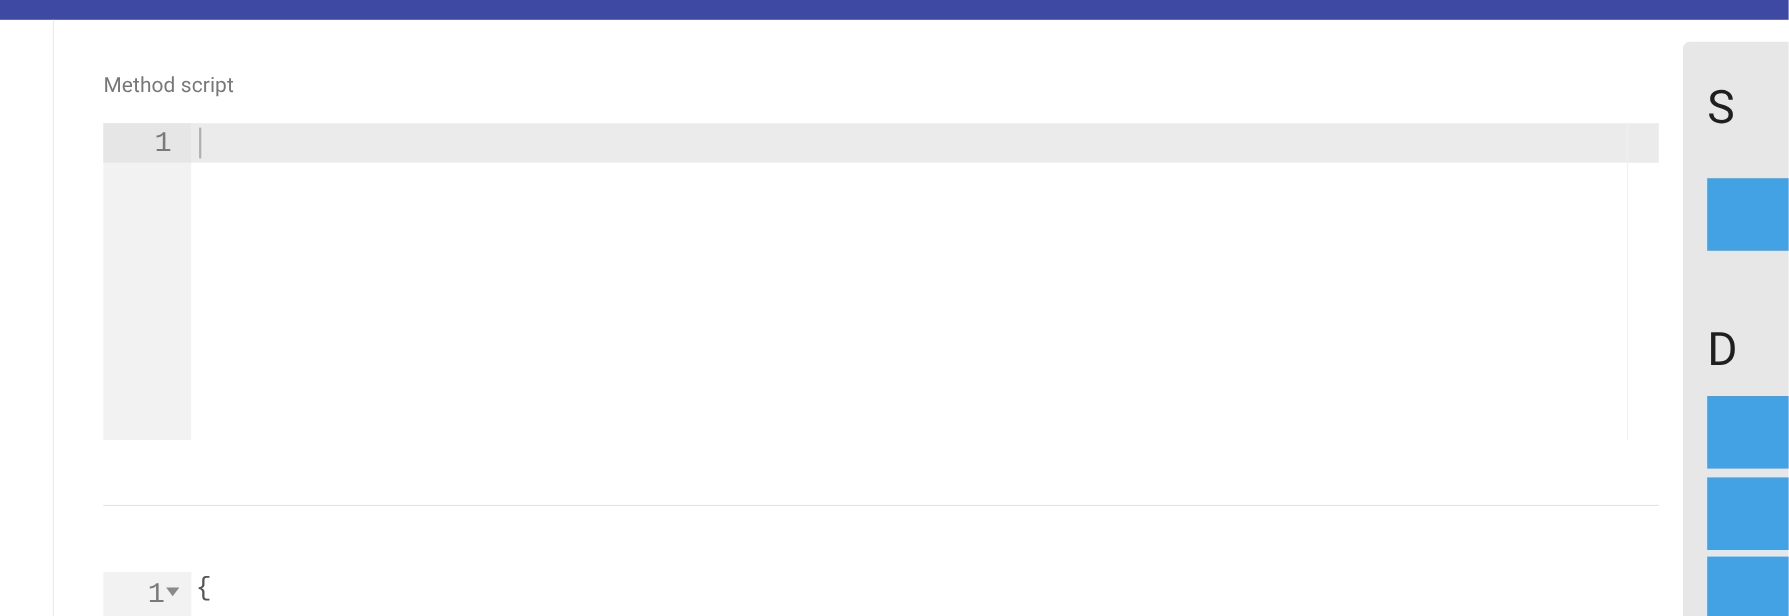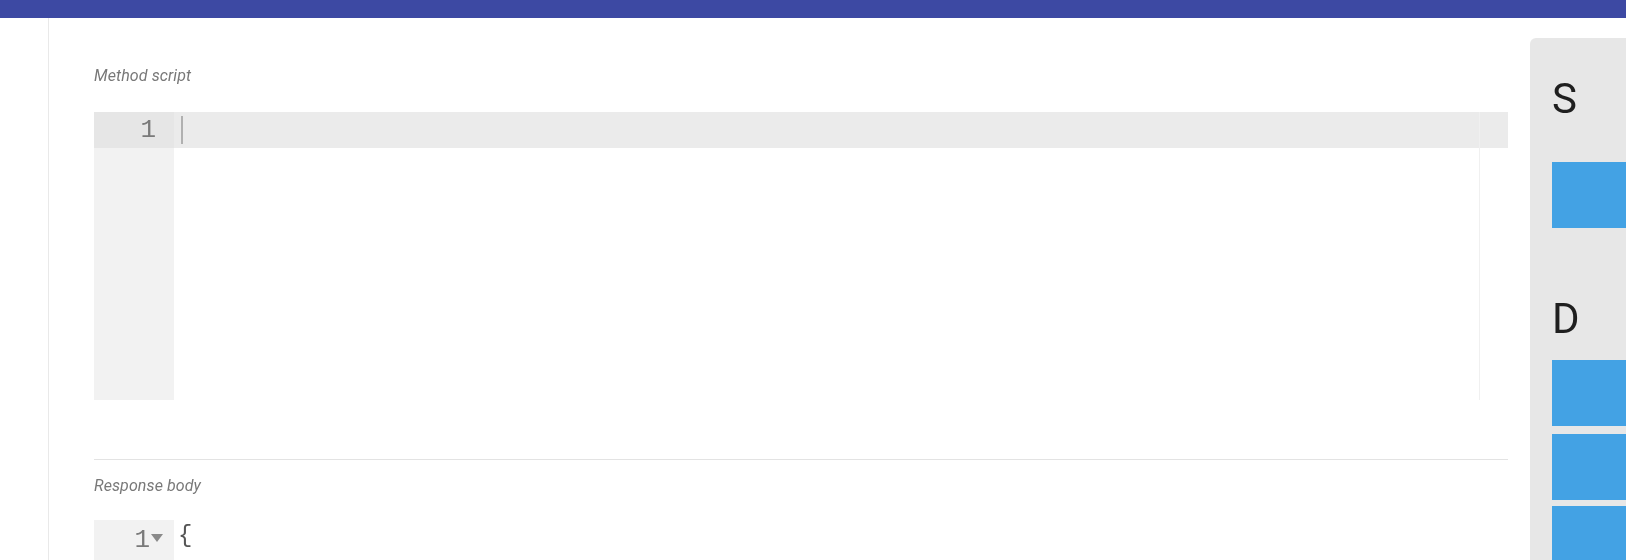--- a/index.html
+++ b/index.html
@@ -26,24 +26,23 @@
   }
   .content {
     position: absolute;
     left: 94px;
     top: 18px;
     right: 0;
     bottom: 0;
   }
   .section-label {
     color: #787878;
-    font-size: 16px;
+    font-size: 19px;
     font-weight: 400;
     letter-spacing: 0.1px;
-    font-style: italic;
   }
   .label-method {
     position: absolute;
     top: 48px;
     left: 0;
   }
   .label-response {
     position: absolute;
     top: 458px;
     left: 0;
@@ -223,21 +222,20 @@
     <div class="gutter-line-current"></div>
     <div class="lineno">1</div>
     <div class="cursor"></div>
     <div class="area-right"></div>
     <div class="right-rule"></div>
     <input class="code-input" type="text" value="" style="">
   </div>
 
   <div class="divider"></div>
 
-  <div class="section-label label-response">Response body</div>
 
   <div class="editor2">
     <div class="gutter-bg"></div>
     <div class="lineno">1</div>
     <div class="fold-icon"></div>
     <div class="code">{</div>
   </div>
 
 </div>
 

